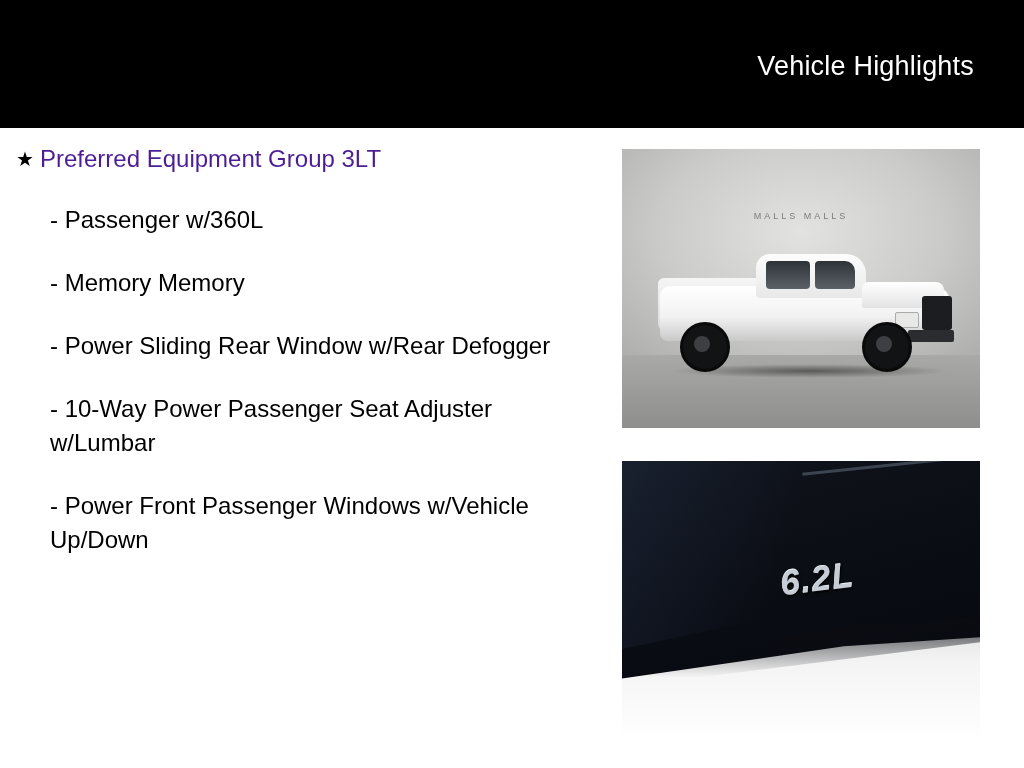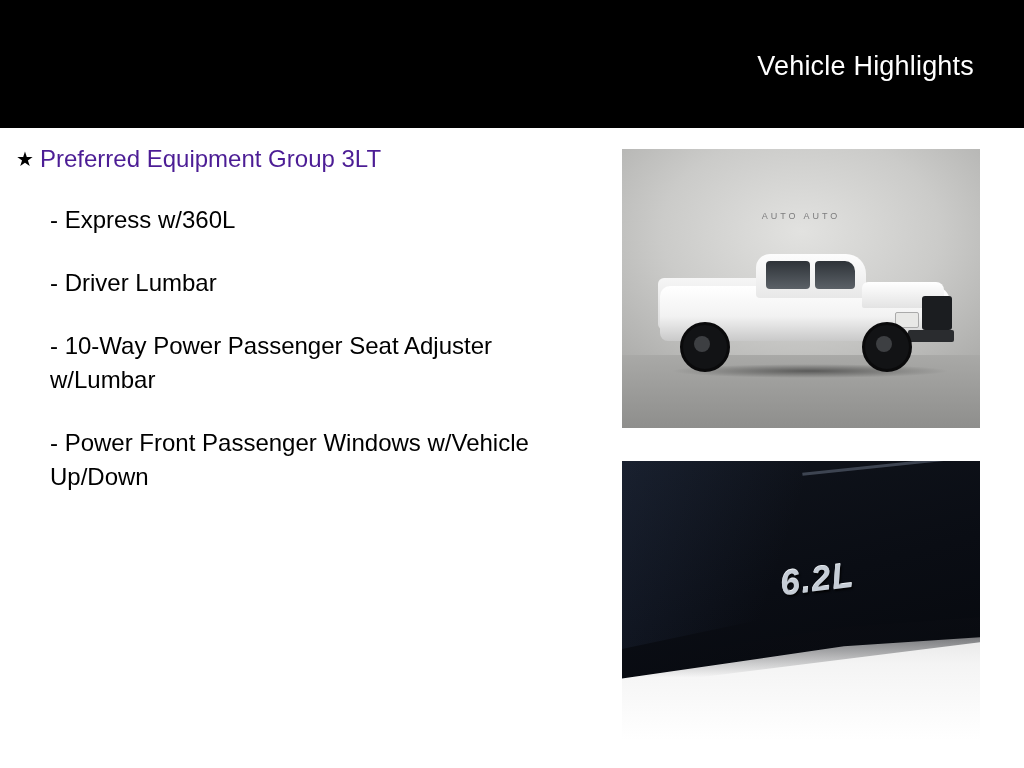--- a/index.html
+++ b/index.html
@@ -304,31 +304,32 @@
 
   <div class="content">
 
     <div class="bullet-col">
 
       <div class="bullet-row">
         <span class="star-glyph">★</span>
         <span class="bullet-main">Preferred Equipment Group 3LT</span>
       </div>
 
-      <div class="sub-row">- Express w/360L</div>
-      <div class="sub-row">- Driver Lumbar</div>
+      <div class="sub-row">- Passenger w/360L</div>
+      <div class="sub-row">- Memory Memory</div>
+      <div class="sub-row">- Power Sliding Rear Window w/Rear Defogger</div>
       <div class="sub-row">- 10-Way Power Passenger Seat Adjuster w/Lumbar</div>
       <div class="sub-row">- Power Front Passenger Windows w/Vehicle Up/Down</div>
 
     </div>
 
     <div class="photo photo-top">
       <div class="wall"></div>
       <div class="floor"></div>
-      <div class="brand-sub">AUTO AUTO</div>
+      <div class="brand-sub">MALLS MALLS</div>
       <div class="truck">
         <div class="shadow"></div>
         <div class="truck-bed"></div>
         <div class="truck-body"></div>
         <div class="truck-cab"></div>
         <div class="glass glass-a"></div>
         <div class="glass glass-b"></div>
         <div class="truck-hood"></div>
         <div class="truck-grille"></div>
         <div class="plate"></div>

